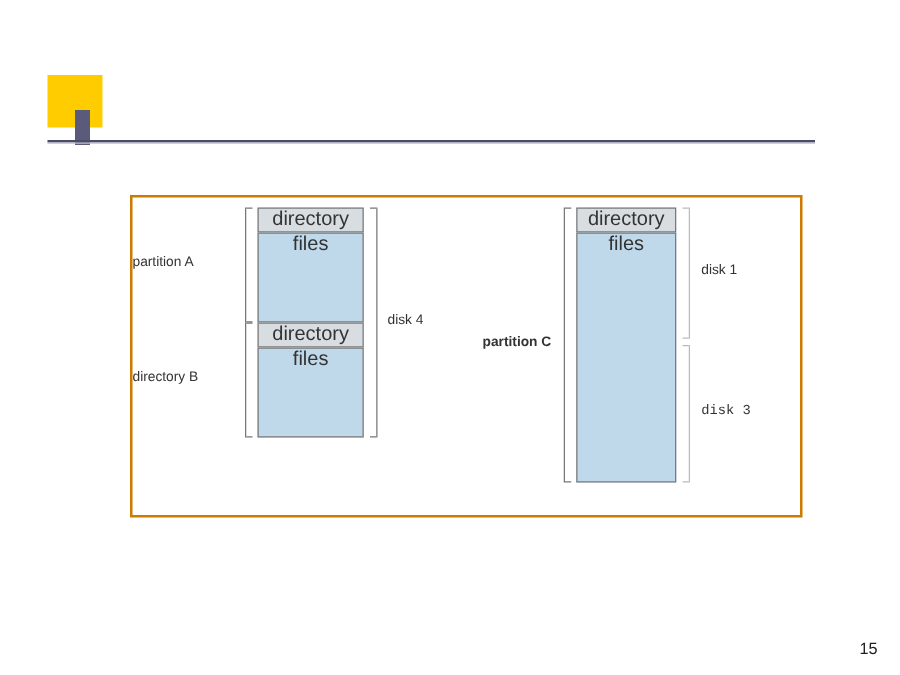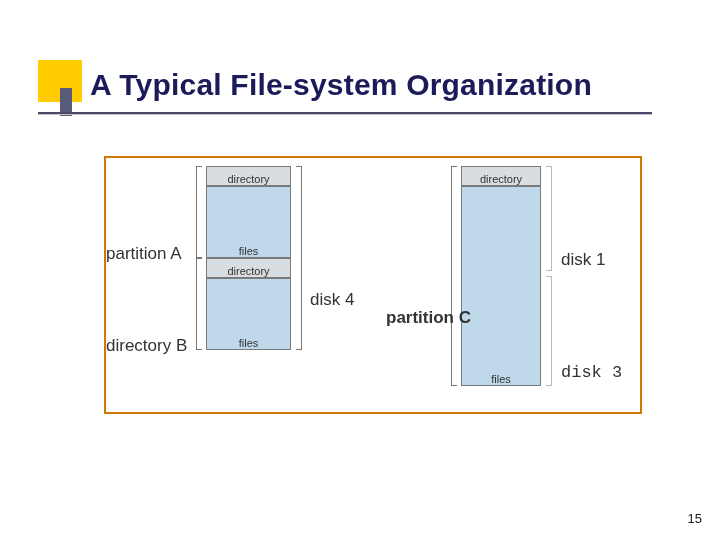--- a/index.html
+++ b/index.html
@@ -6,42 +6,41 @@
   html, body { width: 720px; height: 540px; background: #fff; font-family: Verdana, Arial, sans-serif; }
   .slide { position: relative; width: 720px; height: 540px; }
   .accent-square { position: absolute; background: #ffcc00; width: 44px; height: 42px; top: 60px; left: 38px; }
   .accent-bar { position: absolute; background: #5a5a7a; left: 60px; top: 88px; width: 12px; height: 28px; }
   .title { position: absolute; top: 68px; left: 90px; font-family: Arial, sans-serif; font-size: 30px; color: #1b1b5a; letter-spacing: 0.2px; }
   .underline-dark { position: absolute; top: 112px; left: 38px; width: 614px; height: 2px; background: #4a4a6a; }
   .underline-light { position: absolute; top: 114px; left: 38px; width: 614px; height: 1px; background: #c0c0c8; }
   .figure-frame { position: absolute; top: 156px; left: 104px; width: 538px; height: 258px; border: 2px solid #cc7a00; background: #fff; }
   .page-number { position: absolute; right: 18px; bottom: 14px; font-size: 13px; color: #222; }
   
-  .box { position: absolute; background: #bfd8ea; border: 1px solid #7a7a7a; font-size: 11px; color: #333; display: flex; align-items: flex-end; justify-content: center; }
-  .label { position: absolute; font-size: 17px; color: #333; white-space: nowrap; margin-top: 40px; }
+  .box { position: absolute; background: #bfd8ea; border: 1px solid #7a7a7a; font-size: 16px; color: #333; display: flex; align-items: flex-start; justify-content: center; }
+  .label { position: absolute; font-size: 11px; color: #333; white-space: nowrap; }
   .brace { position: absolute; border-left: 1px solid #777; }
   .brace::before, .brace::after { content: ""; position: absolute; width: 5px; height: 1px; background: #777; left: 0; }
   .brace::before { top: 0; }
   .brace::after { bottom: 0; }
   .brace-r { position: absolute; border-right: 1px solid #777; }
   .brace-r::before, .brace-r::after { content: ""; position: absolute; width: 5px; height: 1px; background: #777; right: 0; }
   .brace-r::before { top: 0; }
   .brace-r::after { bottom: 0; }
   .light-brace-r { position: absolute; border-right: 1px solid #bbb; }
   .light-brace-r::before, .light-brace-r::after { content: ""; position: absolute; width: 5px; height: 1px; background: #bbb; right: 0; }
   .light-brace-r::before { top: 0; }
   .light-brace-r::after { bottom: 0; }
 </style>
 </head>
 <body>
 
 <div class="slide">
   <div class="accent-square"></div>
   <div class="accent-bar"></div>
-  <h1 class="title">A Typical File-system Organization</h1>
   <div class="underline-dark"></div>
   <div class="underline-light"></div>
 
   <div class="figure-frame">
 
     <div class="box" style="left:100px; top:8px; width:85px; height:20px; background:#d8dde2;">
         <span>directory</span>
       </div>
     <div class="box" style="left:100px; top:28px; width:85px; height:72px;">
         <span>files</span>

